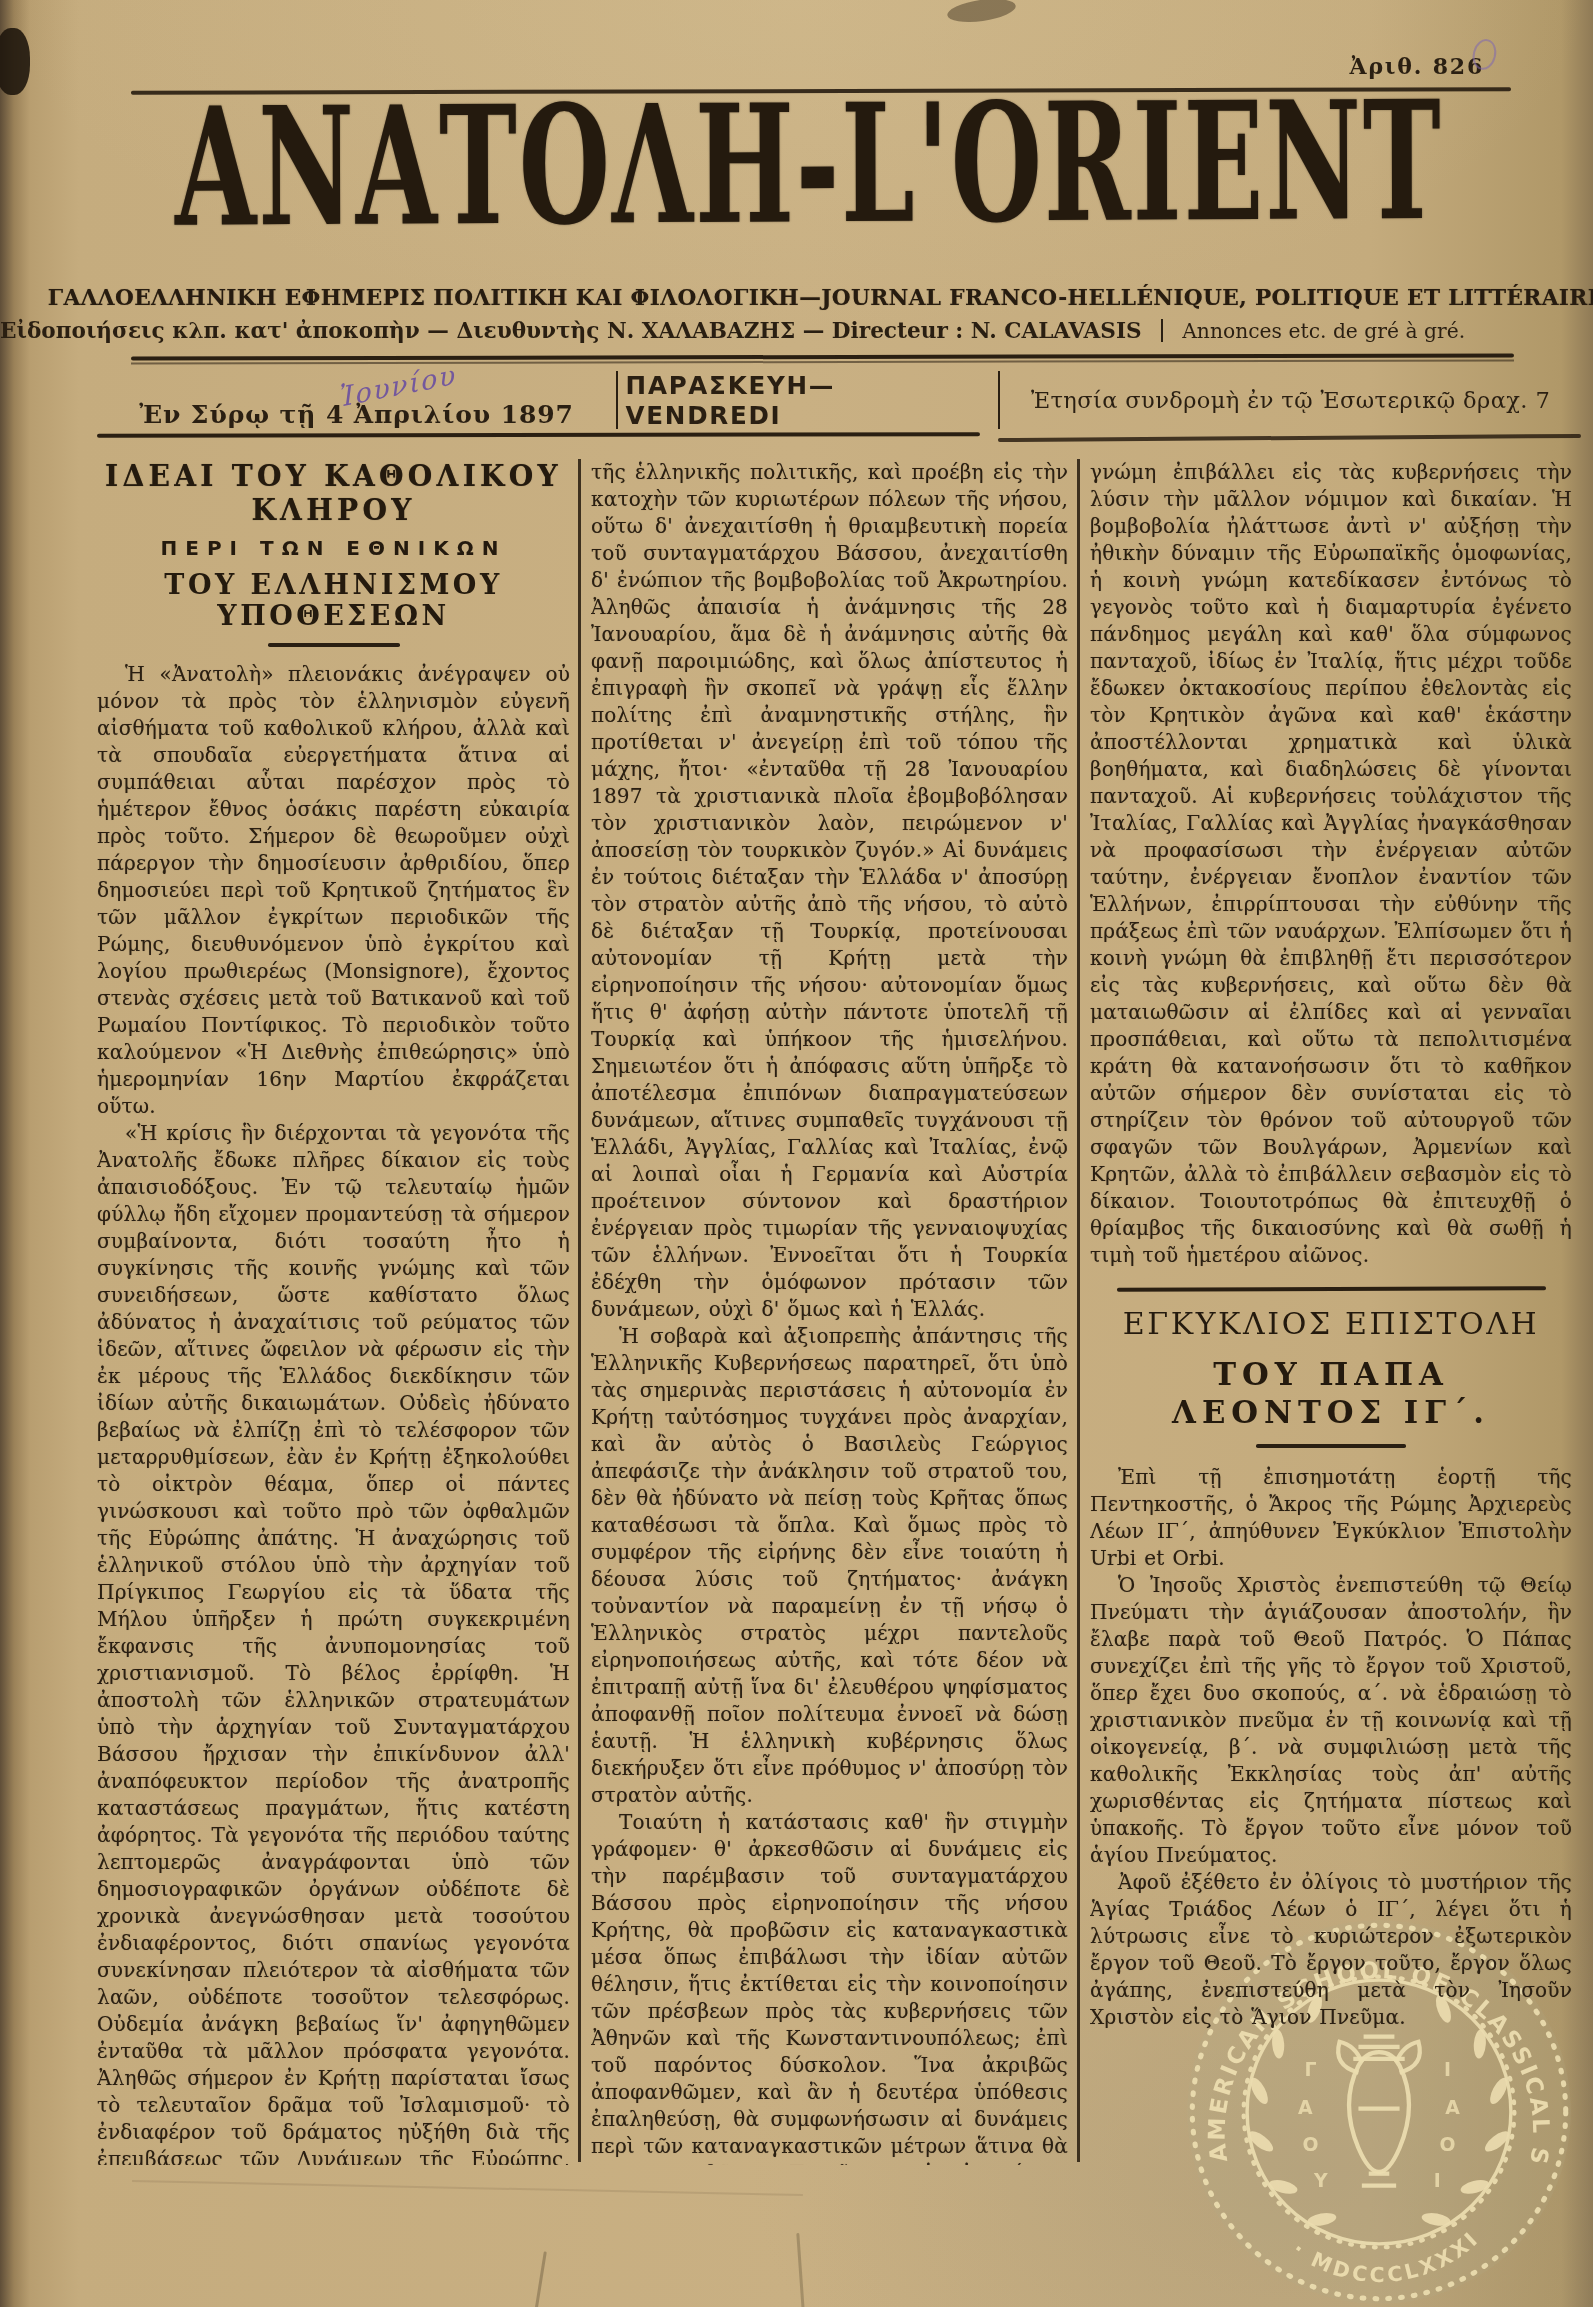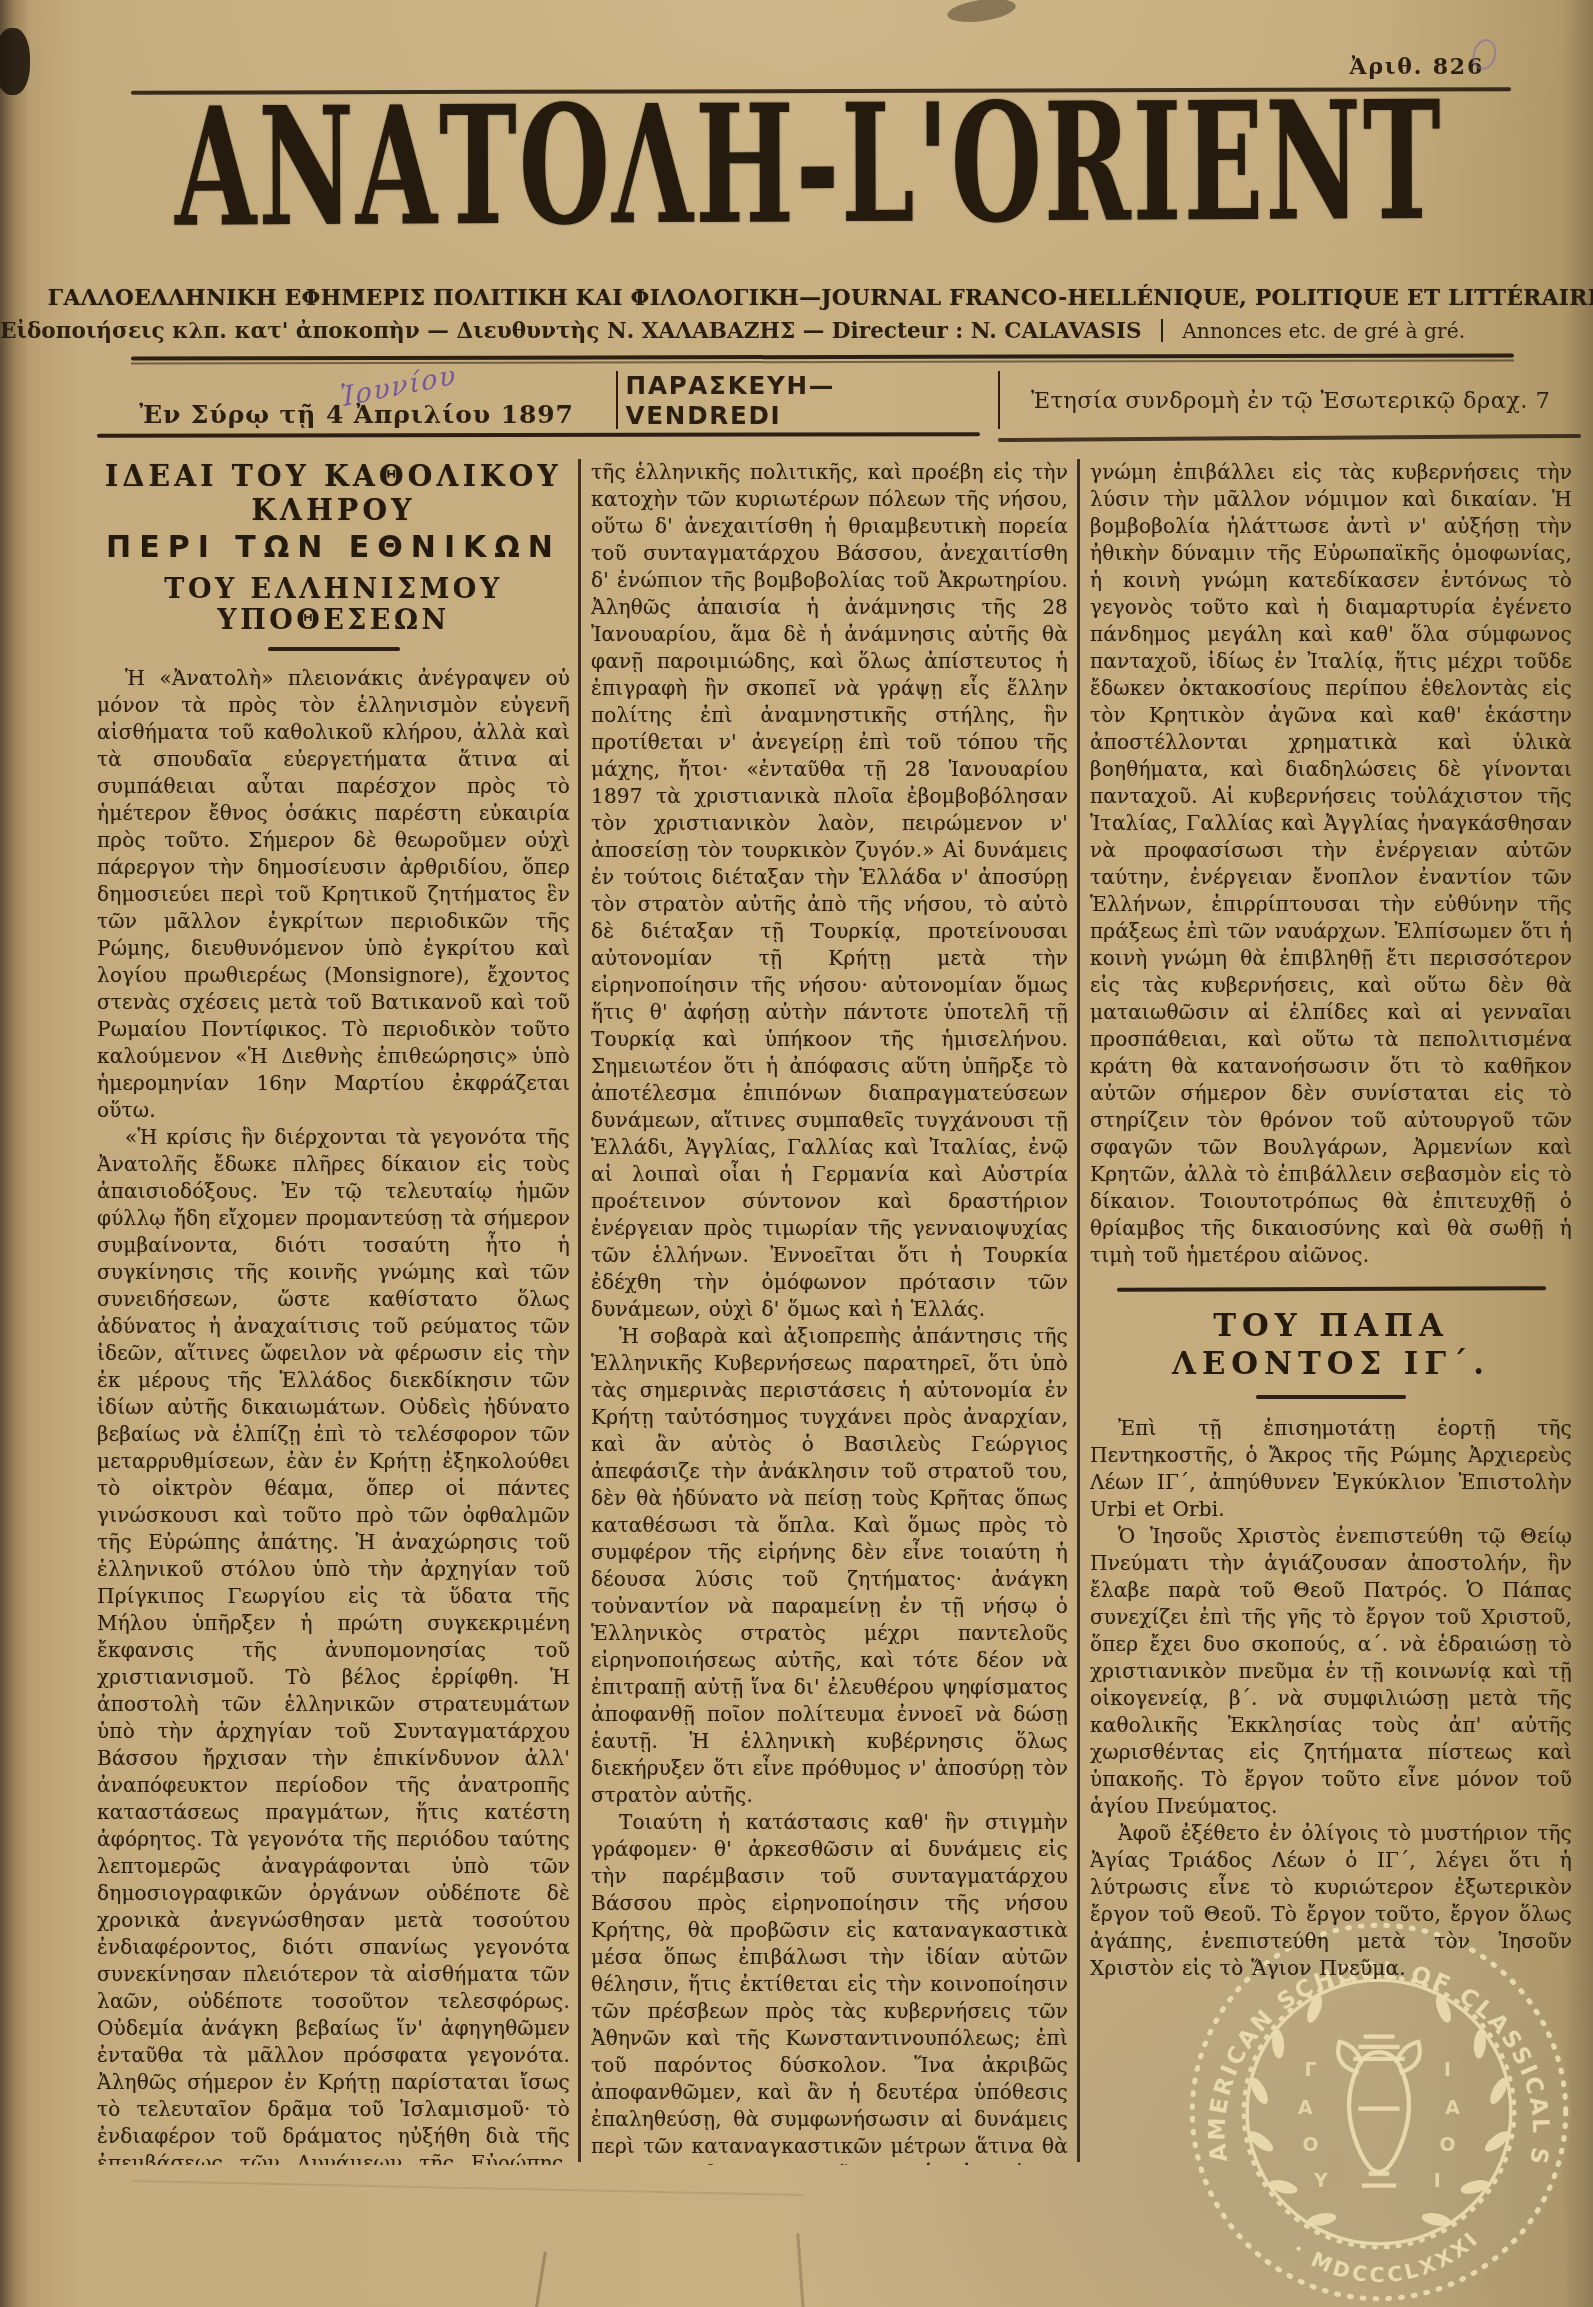--- a/index.html
+++ b/index.html
@@ -60,21 +60,21 @@
   .v1{left:578px;top:0;height:1703px;}
   .v2{left:1077px;top:0;height:1703px;}
   .col{position:absolute;top:0;overflow:hidden;text-align:justify;}
   .col1{left:97px;width:473px;height:1706px;}
   .col2{left:591px;width:477px;height:1706px;}
   .col3{left:1090px;width:482px;height:1706px;}
   .col p{margin:0;font-size:20px;line-height:27px;text-indent:28px;word-spacing:1.3px;letter-spacing:0.2px;text-shadow:0 0 0.7px rgba(42,31,18,.45);}
   .col p.noindent{text-indent:0;}
   .art-head{text-align:center;color:#241a0e;}
   .v-lead .l0{font-size:29px;font-weight:bold;letter-spacing:4.4px;transform:scaleX(.97);text-shadow:0 0 0.9px rgba(36,26,14,.6);}
-  .v-lead .l1{font-family:"DejaVu Sans",sans-serif;font-size:30px;font-weight:bold;letter-spacing:8px;margin-top:2px;}
+  .v-lead .l1{font-family:"DejaVu Sans",sans-serif;font-size:20px;font-weight:bold;letter-spacing:8px;margin-top:9px;}
   .v-lead .l2{font-size:27px;font-weight:bold;letter-spacing:3.5px;margin-top:8.8px;}
   .v-lead .head-underline{width:132px;height:3.5px;background:#2a1f12;margin:12.4px auto 14px;border-radius:1.8px;}
   .v-ency{margin-top:3.5px;}
   .v-ency .l0{font-size:30px;letter-spacing:2.6px;}
   .v-ency .l1{font-size:32px;font-weight:bold;letter-spacing:6.2px;margin-top:14px;transform:scaleX(.96);}
   .v-ency .head-underline{width:150px;height:4.4px;background:#2a1f12;margin:12.4px auto 16px;border-radius:1.8px;}
   .col-rule{height:3.5px;background:#2a1f12;margin:17.7px 26.5px 16px;border-radius:1.8px;transform:rotate(-0.2deg);}
   
   .stamp{position:absolute;left:1182px;top:1915px;width:394px;height:394px;opacity:.96;}
   
@@ -205,20 +205,21 @@
       </section>
     <section class="col col2">
         <p class="noindent">τῆς ἑλληνικῆς πολιτικῆς, καὶ προέβη εἰς τὴν κατοχὴν τῶν κυριωτέρων πόλεων τῆς νήσου, οὕτω δ' ἀνεχαιτίσθη ἡ θριαμβευτικὴ πορεία τοῦ συνταγματάρχου Βάσσου, ἀνεχαιτίσθη δ' ἐνώπιον τῆς βομβοβολίας τοῦ Ἀκρωτηρίου. Ἀληθῶς ἀπαισία ἡ ἀνάμνησις τῆς 28 Ἰανουαρίου, ἅμα δὲ ἡ ἀνάμνησις αὐτῆς θὰ φανῇ παροιμιώδης, καὶ ὅλως ἀπίστευτος ἡ ἐπιγραφὴ ἣν σκοπεῖ νὰ γράψῃ εἷς ἕλλην πολίτης ἐπὶ ἀναμνηστικῆς στήλης, ἣν προτίθεται ν' ἀνεγείρῃ ἐπὶ τοῦ τόπου τῆς μάχης, ἤτοι· «ἐνταῦθα τῇ 28 Ἰανουαρίου 1897 τὰ χριστιανικὰ πλοῖα ἐβομβοβόλησαν τὸν χριστιανικὸν λαὸν, πειρώμενον ν' ἀποσείσῃ τὸν τουρκικὸν ζυγόν.» Αἱ δυνάμεις ἐν τούτοις διέταξαν τὴν Ἑλλάδα ν' ἀποσύρῃ τὸν στρατὸν αὐτῆς ἀπὸ τῆς νήσου, τὸ αὐτὸ δὲ διέταξαν τῇ Τουρκίᾳ, προτείνουσαι αὐτονομίαν τῇ Κρήτῃ μετὰ τὴν εἰρηνοποίησιν τῆς νήσου· αὐτονομίαν ὅμως ἥτις θ' ἀφήσῃ αὐτὴν πάντοτε ὑποτελῆ τῇ Τουρκίᾳ καὶ ὑπήκοον τῆς ἡμισελήνου. Σημειωτέον ὅτι ἡ ἀπόφασις αὕτη ὑπῆρξε τὸ ἀποτέλεσμα ἐπιπόνων διαπραγματεύσεων δυνάμεων, αἵτινες συμπαθεῖς τυγχάνουσι τῇ Ἑλλάδι, Ἀγγλίας, Γαλλίας καὶ Ἰταλίας, ἐνῷ αἱ λοιπαὶ οἷαι ἡ Γερμανία καὶ Αὐστρία προέτεινον σύντονον καὶ δραστήριον ἐνέργειαν πρὸς τιμωρίαν τῆς γενναιοψυχίας τῶν ἑλλήνων. Ἐννοεῖται ὅτι ἡ Τουρκία ἐδέχθη τὴν ὁμόφωνον πρότασιν τῶν δυνάμεων, οὐχὶ δ' ὅμως καὶ ἡ Ἑλλάς.</p>
         <p>Ἡ σοβαρὰ καὶ ἀξιοπρεπὴς ἀπάντησις τῆς Ἑλληνικῆς Κυβερνήσεως παρατηρεῖ, ὅτι ὑπὸ τὰς σημερινὰς περιστάσεις ἡ αὐτονομία ἐν Κρήτῃ ταὐτόσημος τυγχάνει πρὸς ἀναρχίαν, καὶ ἂν αὐτὸς ὁ Βασιλεὺς Γεώργιος ἀπεφάσιζε τὴν ἀνάκλησιν τοῦ στρατοῦ του, δὲν θὰ ἠδύνατο νὰ πείσῃ τοὺς Κρῆτας ὅπως καταθέσωσι τὰ ὅπλα. Καὶ ὅμως πρὸς τὸ συμφέρον τῆς εἰρήνης δὲν εἶνε τοιαύτη ἡ δέουσα λύσις τοῦ ζητήματος· ἀνάγκη τοὐναντίον νὰ παραμείνῃ ἐν τῇ νήσῳ ὁ Ἑλληνικὸς στρατὸς μέχρι παντελοῦς εἰρηνοποιήσεως αὐτῆς, καὶ τότε δέον νὰ ἐπιτραπῇ αὐτῇ ἵνα δι' ἐλευθέρου ψηφίσματος ἀποφανθῇ ποῖον πολίτευμα ἐννοεῖ νὰ δώσῃ ἑαυτῇ. Ἡ ἑλληνικὴ κυβέρνησις ὅλως διεκήρυξεν ὅτι εἶνε πρόθυμος ν' ἀποσύρῃ τὸν στρατὸν αὐτῆς.</p>
         <p>Τοιαύτη ἡ κατάστασις καθ' ἣν στιγμὴν γράφομεν· θ' ἀρκεσθῶσιν αἱ δυνάμεις εἰς τὴν παρέμβασιν τοῦ συνταγματάρχου Βάσσου πρὸς εἰρηνοποίησιν τῆς νήσου Κρήτης, θὰ προβῶσιν εἰς καταναγκαστικὰ μέσα ὅπως ἐπιβάλωσι τὴν ἰδίαν αὐτῶν θέλησιν, ἥτις ἐκτίθεται εἰς τὴν κοινοποίησιν τῶν πρέσβεων πρὸς τὰς κυβερνήσεις τῶν Ἀθηνῶν καὶ τῆς Κωνσταντινουπόλεως; ἐπὶ τοῦ παρόντος δύσκολον. Ἵνα ἀκριβῶς ἀποφανθῶμεν, καὶ ἂν ἡ δευτέρα ὑπόθεσις ἐπαληθεύσῃ, θὰ συμφωνήσωσιν αἱ δυνάμεις περὶ τῶν καταναγκαστικῶν μέτρων ἅτινα θὰ μεταχειρισθῶσι; Τοιαῦται αἱ ἐρωτήσεις αἵτινες ἀνησυχοῦσι σήμερον τὰς συνειδήσεις. Ἡ πρώτη περίπτωσις θὰ πραγματοποιήσῃ τὴν πλέον κακοῦργον καταπίεσιν, ἣν ἀνέγραψέ ποτε ἡ ἱστορία τῶν λαῶν, ἡ δὲ δευτέρα δύναται νὰ ἐπιφέρῃ διαφωνίαν, ἧς τρομερὰ τὰ ἀποτελέσματα διὰ τὴν Εὐρωπαϊκὴν εἰρήνην. Ἡμεῖς εὐχόμεθα ἵνα κοινὴ</p>
       </section>
     <section class="col col3">
         <p class="noindent">γνώμη ἐπιβάλλει εἰς τὰς κυβερνήσεις τὴν λύσιν τὴν μᾶλλον νόμιμον καὶ δικαίαν. Ἡ βομβοβολία ἠλάττωσε ἀντὶ ν' αὐξήσῃ τὴν ἠθικὴν δύναμιν τῆς Εὐρωπαϊκῆς ὁμοφωνίας, ἡ κοινὴ γνώμη κατεδίκασεν ἐντόνως τὸ γεγονὸς τοῦτο καὶ ἡ διαμαρτυρία ἐγένετο πάνδημος μεγάλη καὶ καθ' ὅλα σύμφωνος πανταχοῦ, ἰδίως ἐν Ἰταλίᾳ, ἥτις μέχρι τοῦδε ἔδωκεν ὀκτακοσίους περίπου ἐθελοντὰς εἰς τὸν Κρητικὸν ἀγῶνα καὶ καθ' ἑκάστην ἀποστέλλονται χρηματικὰ καὶ ὑλικὰ βοηθήματα, καὶ διαδηλώσεις δὲ γίνονται πανταχοῦ. Αἱ κυβερνήσεις τοὐλάχιστον τῆς Ἰταλίας, Γαλλίας καὶ Ἀγγλίας ἠναγκάσθησαν νὰ προφασίσωσι τὴν ἐνέργειαν αὐτῶν ταύτην, ἐνέργειαν ἔνοπλον ἐναντίον τῶν Ἑλλήνων, ἐπιρρίπτουσαι τὴν εὐθύνην τῆς πράξεως ἐπὶ τῶν ναυάρχων. Ἐλπίσωμεν ὅτι ἡ κοινὴ γνώμη θὰ ἐπιβληθῇ ἔτι περισσότερον εἰς τὰς κυβερνήσεις, καὶ οὕτω δὲν θὰ ματαιωθῶσιν αἱ ἐλπίδες καὶ αἱ γενναῖαι προσπάθειαι, καὶ οὕτω τὰ πεπολιτισμένα κράτη θὰ κατανοήσωσιν ὅτι τὸ καθῆκον αὐτῶν σήμερον δὲν συνίσταται εἰς τὸ στηρίζειν τὸν θρόνον τοῦ αὐτουργοῦ τῶν σφαγῶν τῶν Βουλγάρων, Ἀρμενίων καὶ Κρητῶν, ἀλλὰ τὸ ἐπιβάλλειν σεβασμὸν εἰς τὸ δίκαιον. Τοιουτοτρόπως θὰ ἐπιτευχθῇ ὁ θρίαμβος τῆς δικαιοσύνης καὶ θὰ σωθῇ ἡ τιμὴ τοῦ ἡμετέρου αἰῶνος.</p>
         <div class="col-rule"></div>
         <div class="art-head v-ency">
+          <div class="l0">ΕΓΚΥΚΛΙΟΣ ΕΠΙΣΤΟΛΗ</div>
           <div class="l1">ΤΟΥ ΠΑΠΑ ΛΕΟΝΤΟΣ ΙΓ´.</div>
           <div class="head-underline"></div>
         </div>
         <p>Ἐπὶ τῇ ἐπισημοτάτῃ ἑορτῇ τῆς Πεντηκοστῆς, ὁ Ἄκρος τῆς Ρώμης Ἀρχιερεὺς Λέων ΙΓ´, ἀπηύθυνεν Ἐγκύκλιον Ἐπιστολὴν Urbi et Orbi.</p>
         <p>Ὁ Ἰησοῦς Χριστὸς ἐνεπιστεύθη τῷ Θείῳ Πνεύματι τὴν ἁγιάζουσαν ἀποστολήν, ἣν ἔλαβε παρὰ τοῦ Θεοῦ Πατρός. Ὁ Πάπας συνεχίζει ἐπὶ τῆς γῆς τὸ ἔργον τοῦ Χριστοῦ, ὅπερ ἔχει δυο σκοπούς, α´. νὰ ἑδραιώσῃ τὸ χριστιανικὸν πνεῦμα ἐν τῇ κοινωνίᾳ καὶ τῇ οἰκογενείᾳ, β´. νὰ συμφιλιώσῃ μετὰ τῆς καθολικῆς Ἐκκλησίας τοὺς ἀπ' αὐτῆς χωρισθέντας εἰς ζητήματα πίστεως καὶ ὑπακοῆς. Τὸ ἔργον τοῦτο εἶνε μόνον τοῦ ἁγίου Πνεύματος.</p>
         <p>Ἀφοῦ ἐξέθετο ἐν ὀλίγοις τὸ μυστήριον τῆς Ἁγίας Τριάδος Λέων ὁ ΙΓ´, λέγει ὅτι ἡ λύτρωσις εἶνε τὸ κυριώτερον ἐξωτερικὸν ἔργον τοῦ Θεοῦ. Τὸ ἔργον τοῦτο, ἔργον ὅλως ἀγάπης, ἐνεπιστεύθη μετὰ τὸν Ἰησοῦν Χριστὸν εἰς τὸ Ἅγιον Πνεῦμα.</p>
       </section>
   </div>
 
   <div class="stain corner-blob"></div>

